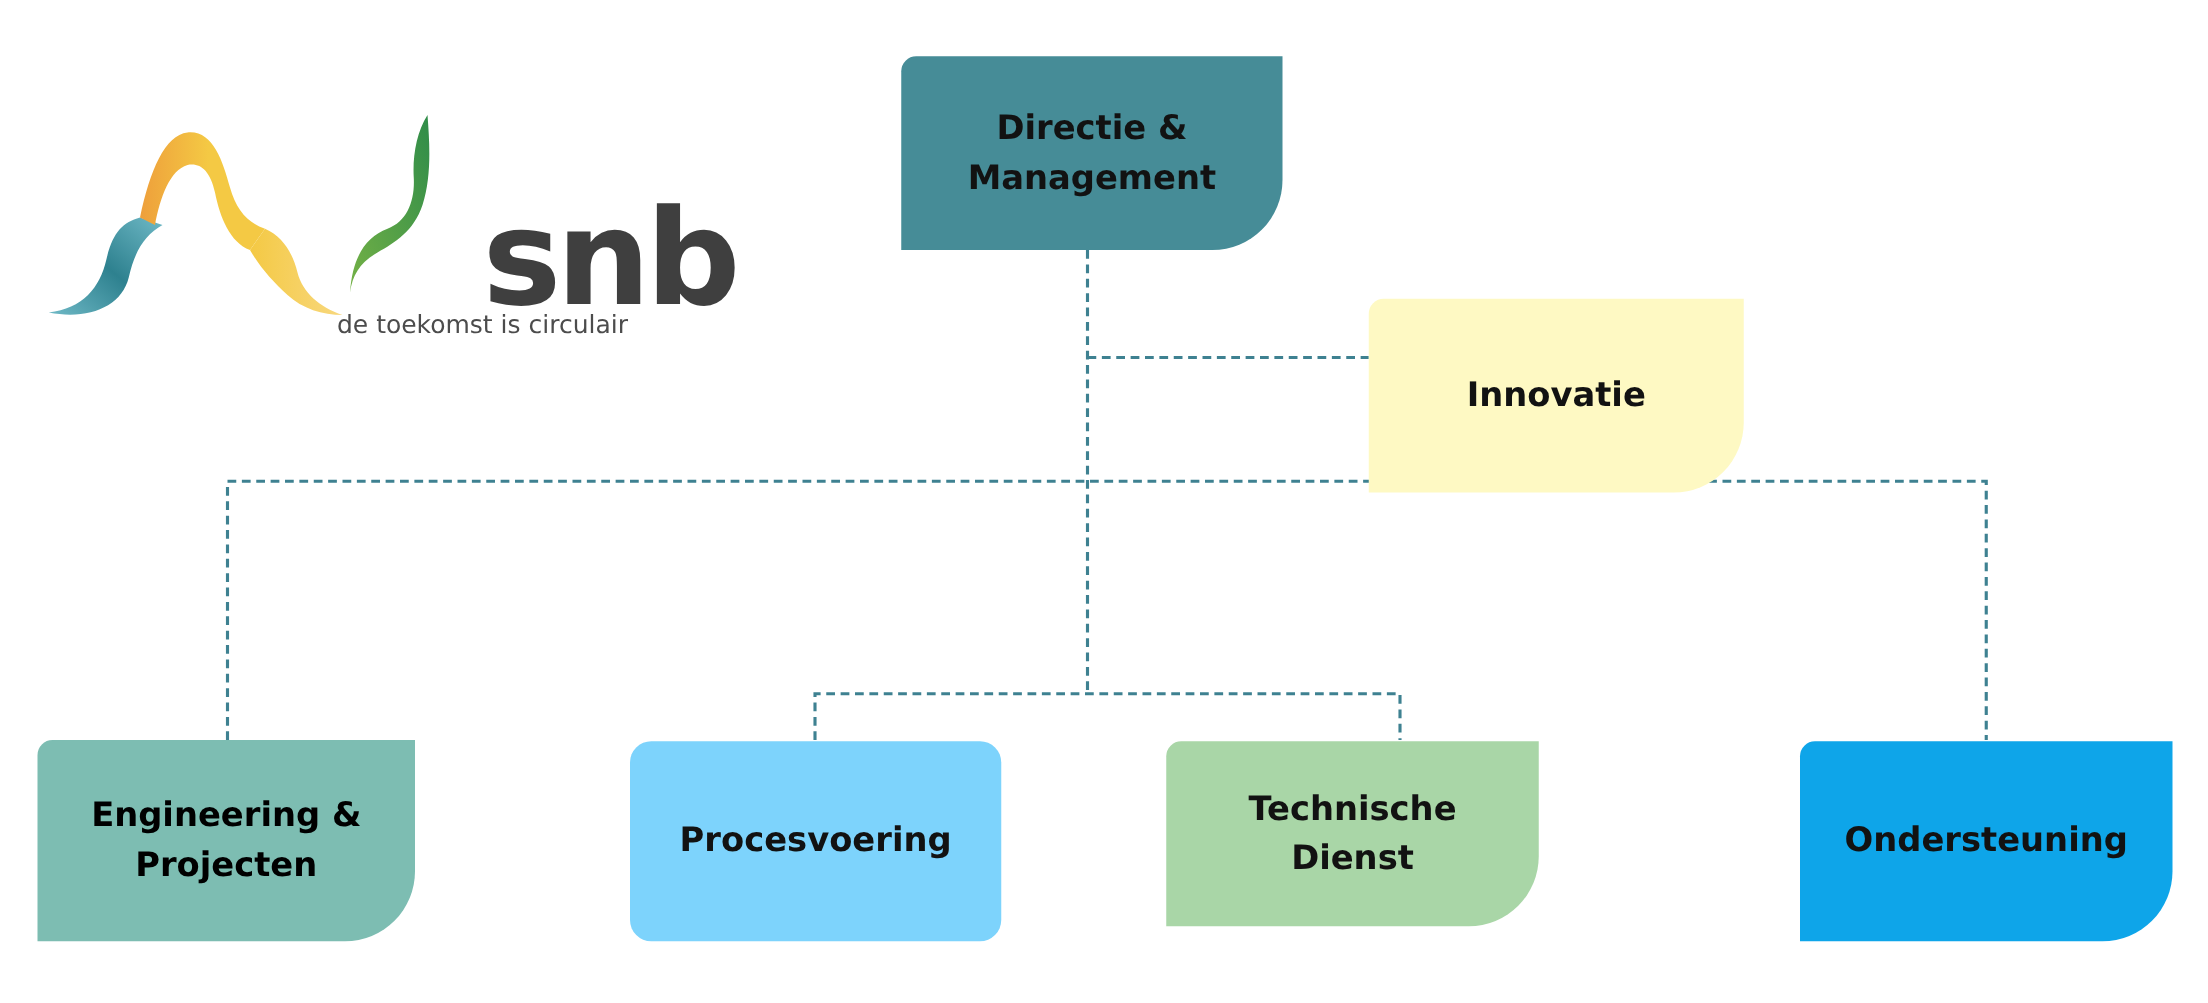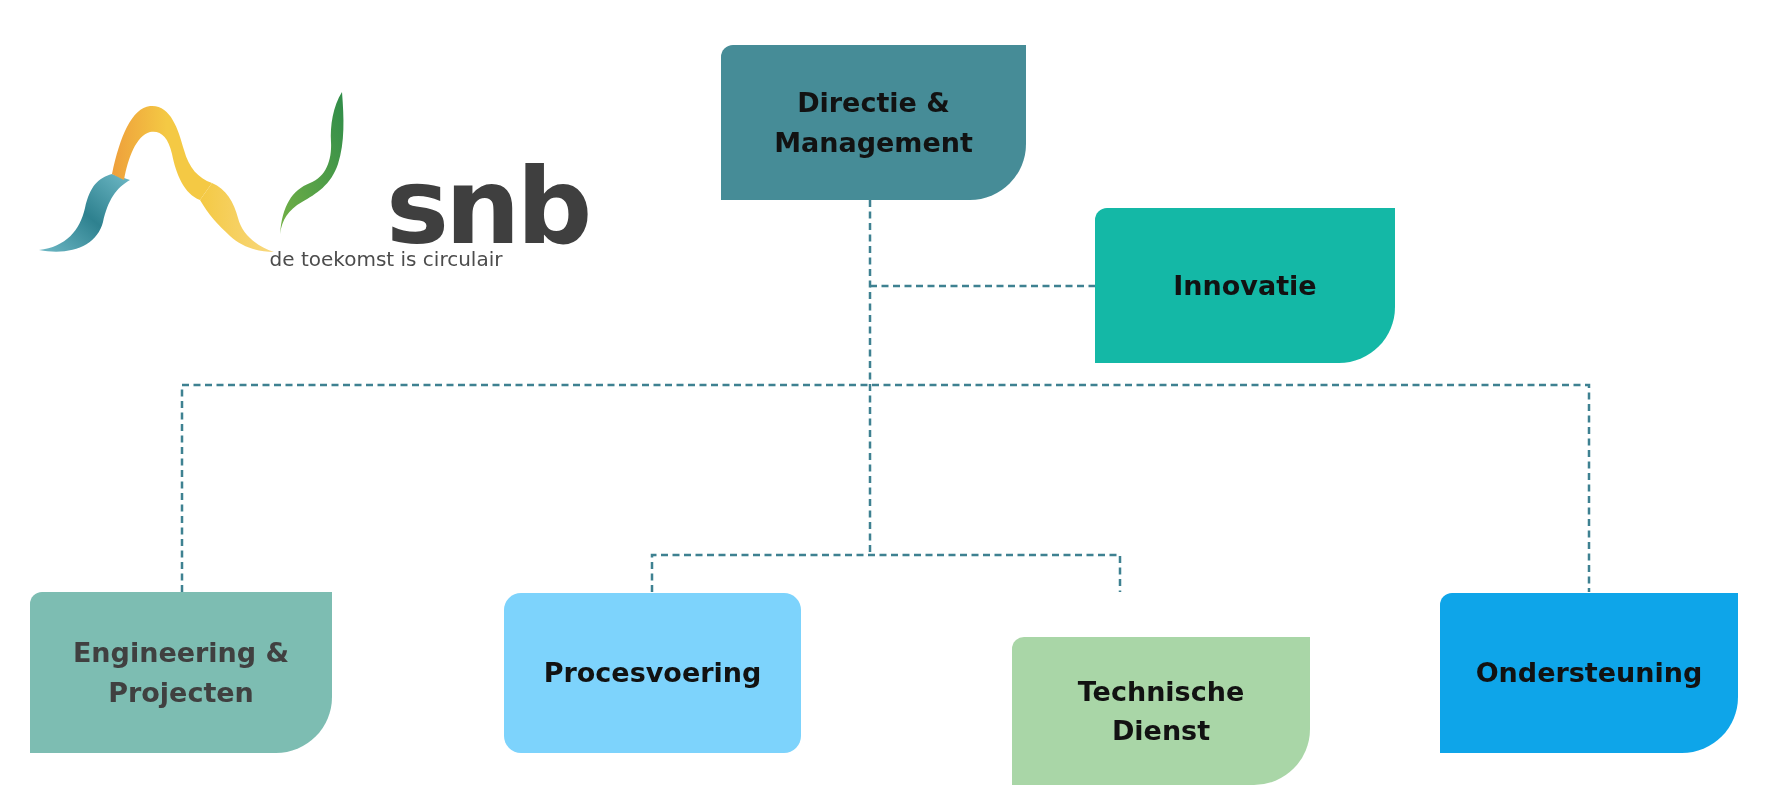--- a/index.html
+++ b/index.html
@@ -48,21 +48,21 @@
     box-sizing: border-box;
     padding: 0 34px;
     font-weight: 700;
     font-size: 27px;
     line-height: 1.45;
   }
   .node-directie      { left: 721px;  top: 45px;  width: 305px; height: 155px; }
   .node-innovatie     { left: 1095px; top: 208px; width: 300px; height: 155px; }
   .node-engineering   { left: 30px;   top: 592px; width: 302px; height: 161px; }
   .node-procesvoering { left: 504px;  top: 593px; width: 297px; height: 160px; }
-  .node-technische    { left: 1012px;  top: 593px; width: 298px; height: 148px; margin-top: 44px; }
+  .node-technische    { left: 933px;  top: 593px; width: 298px; height: 148px; }
   .node-ondersteuning { left: 1440px; top: 593px; width: 298px; height: 160px; }
 </style>
 </head>
 <body>
 
 <div class="canvas">
 
   <svg class="connectors" viewBox="0 0 1766 802">
     <path d="M870 200 V555" stroke="#3E8191"></path>
     <path d="M870 286 H1095" stroke="#3E8191"></path>
@@ -98,26 +98,26 @@
       <path fill="url(#gGreen)" d="M 252 150 C 254 122 264 106 282 99 C 298 93 304 76 303 58 C 302 42 305 22 314 8 C 316 34 317 58 310 80 C 303 101 288 110 274 118 C 260 126 254 136 252 150 Z"></path>
     </svg>
     <div class="brand" style="color: rgb(63, 63, 63);">snb</div>
     <div class="tagline" style="color: rgb(76, 76, 76);">de toekomst is circulair</div>
   </div>
 
   <div class="node node-directie" style="background-color: rgb(70, 140, 151);">
     <span style="color: rgb(18, 18, 18);">Directie &amp; Management</span>
   </div>
 
-  <div class="node node-innovatie" style="background-color: #14b8a6;">
+  <div class="node node-innovatie" style="background-color: #fef9c3; margin-top: 31px;">
     <span style="color: rgb(18, 18, 18);">Innovatie</span>
   </div>
 
   <div class="node node-engineering" style="background-color: rgb(125, 189, 178);">
-    <span style="color: #404040;">Engineering &amp; Projecten</span>
+    <span style="color: #000000;">Engineering &amp; Projecten</span>
   </div>
 
   <div class="node node-procesvoering" style="background-color: #7dd3fc; border-radius: 17px;">
     <span style="color: rgb(18, 18, 18);">Procesvoering</span>
   </div>
 
   <div class="node node-technische" style="background-color: rgb(169, 214, 167);">
     <span style="color: rgb(18, 18, 18);">Technische Dienst</span>
   </div>
 

